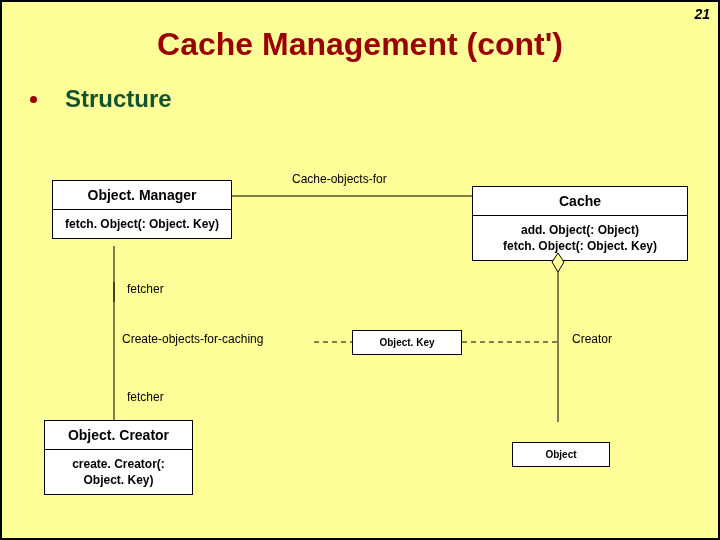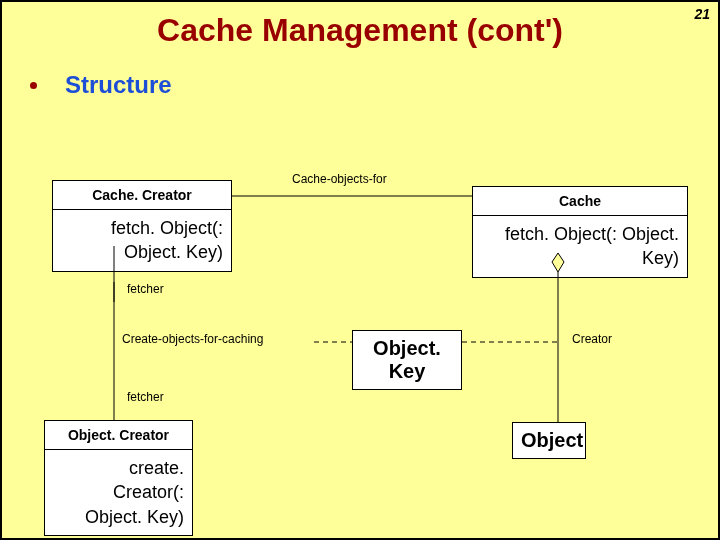--- a/index.html
+++ b/index.html
@@ -14,50 +14,51 @@
   .page-number{
     position:absolute;top:4px;right:8px;
     font-family:Liberation Sans, sans-serif;
     font-style:italic;font-weight:bold;
     font-size:14px;color:#000;
   }
   .title{
     text-align:center;
     font-size:32px;font-weight:bold;
     color:#990000;
-    padding-top:10px;
+    padding-top:24px;
   }
   .bullet-row{
     display:flex;align-items:center;
     margin:22px 0 0 28px;
   }
   .bullet-dot{
     width:7px;height:7px;border-radius:50%;
     background:#990000;margin-right:28px;
   }
   .bullet-text{
-    font-size:24px;font-weight:bold;color:#1d4ed8;
+    font-size:24px;font-weight:bold;color:#14532d;
   }
   .canvas{position:absolute;left:0;top:0;width:720px;height:540px;pointer-events:none}
   .ubox{
     position:absolute;background:#fff;border:1px solid #000;
     box-sizing:border-box;
   }
   .uhead{
     border-bottom:1px solid #000;
     text-align:center;font-weight:bold;
     font-size:14px;padding:6px 4px;
   }
   .uops{
-    font-size:18px;padding:6px 8px;line-height:1.35;
-    text-align:right;
+    font-size:12px;padding:6px 8px;line-height:1.35;
+    text-align:center;
+    font-weight:bold;
   }
   .uhead-only{
     text-align:center;font-weight:bold;
-    font-size:20px;padding:6px 8px;
+    font-size:10px;padding:6px 8px;
   }
   .lbl{
     position:absolute;font-size:12px;color:#000;
     white-space:nowrap;
   }
   svg line{stroke:#000;stroke-width:1}
   svg .dashed{stroke-dasharray:5 4}
 </style>
 </head>
 <body>
@@ -65,41 +66,42 @@
 <div class="page-number">21</div>
 
 <div class="title">Cache Management (cont')</div>
 
 <div class="bullet-row">
   <div class="bullet-dot"></div>
   <div class="bullet-text">Structure</div>
 </div>
 
 <div class="ubox" style="left:50px;top:178px;width:180px">
-  <div class="uhead">Cache. Creator</div>
+  <div class="uhead">Object. Manager</div>
   <div class="uops">fetch. Object(: Object. Key)</div>
 </div>
 
 <div class="ubox" style="left:470px;top:184px;width:216px">
   <div class="uhead">Cache</div>
   <div class="uops">
+    <div>add. Object(: Object)</div>
     <div>fetch. Object(: Object. Key)</div>
   </div>
 </div>
 
 <div class="ubox" style="left:42px;top:418px;width:149px">
   <div class="uhead">Object. Creator</div>
   <div class="uops">create. Creator(: Object. Key)</div>
 </div>
 
 <div class="ubox" style="left:350px;top:328px;width:110px">
   <div class="uhead-only">Object. Key</div>
 </div>
 
-<div class="ubox" style="left:510px;top:420px;width:74px">
+<div class="ubox" style="left:510px;top:440px;width:98px">
   <div class="uhead-only">Object</div>
 </div>
 
 <div class="lbl" style="left:290px;top:170px">Cache-objects-for</div>
 <div class="lbl" style="left:125px;top:280px">fetcher</div>
 <div class="lbl" style="left:120px;top:330px">Create-objects-for-caching</div>
 <div class="lbl" style="left:125px;top:388px">fetcher</div>
 <div class="lbl" style="left:570px;top:330px">Creator</div>
 
 <svg class="canvas">

